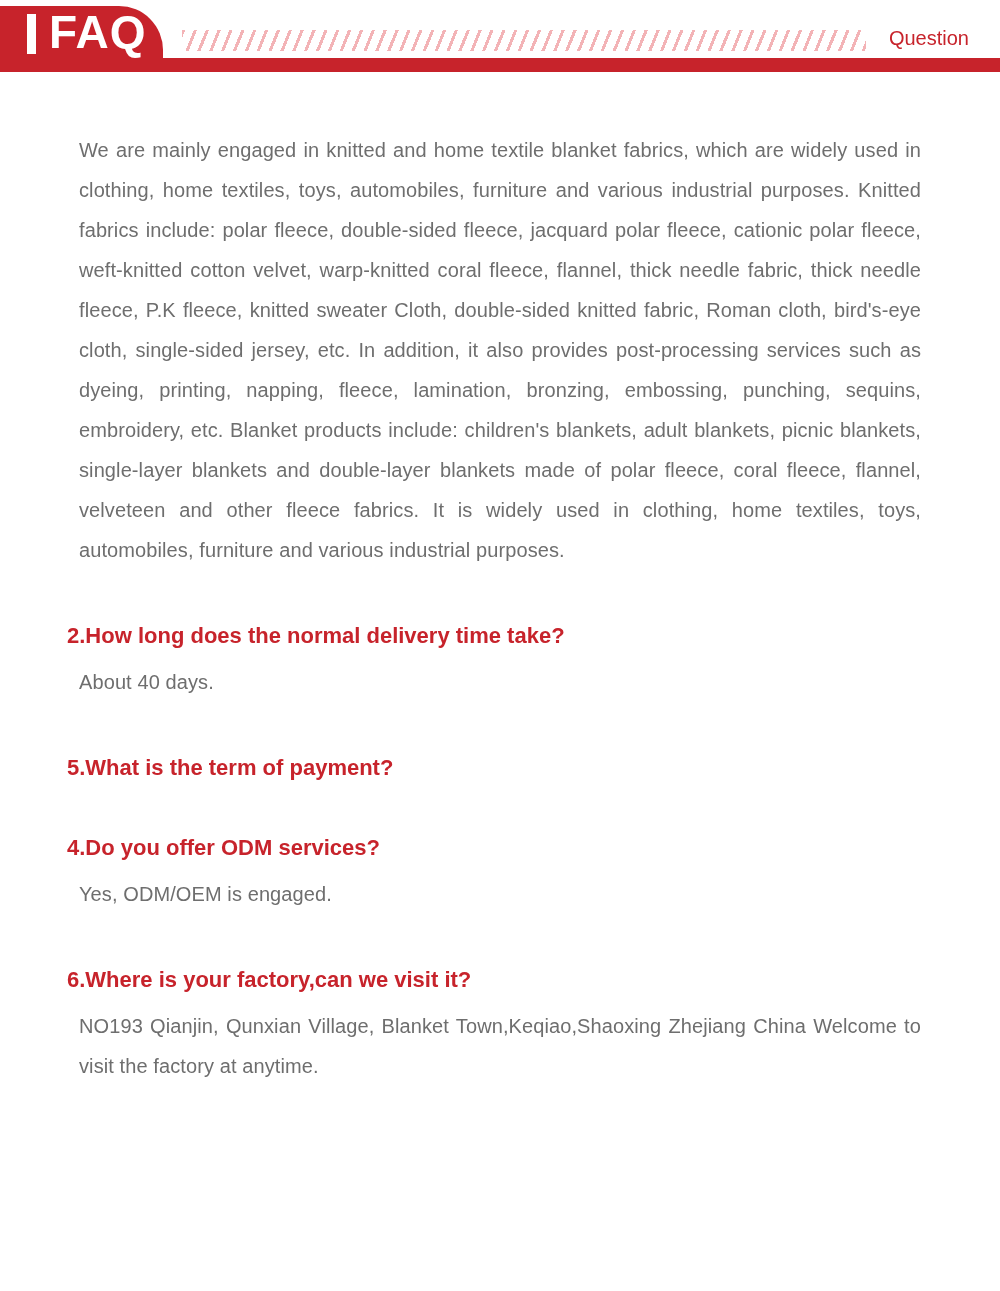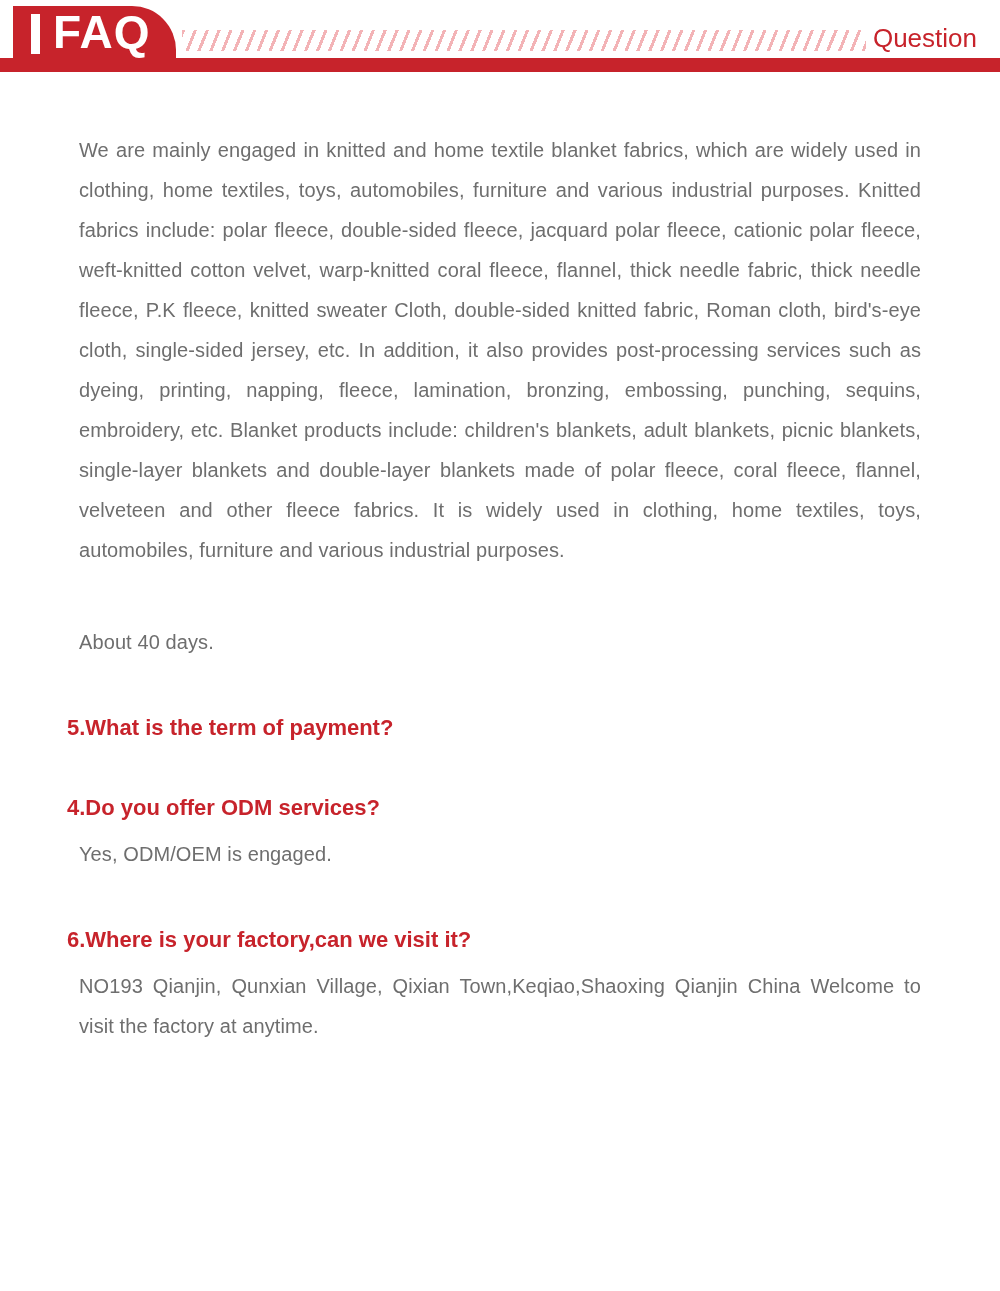--- a/index.html
+++ b/index.html
@@ -29,22 +29,21 @@
     background:var(--red);
   }
   .badge{
     position:absolute;
     left:0;top:6px;
     width:163px;height:56px;
     background:var(--red);
     border-radius:0 44px 0 0;
     display:flex;
     align-items:center;
-    padding-left:18px;
-    margin-left:13px;
+    padding-left:27px;
   }
   .badge-tick{
     width:9px;height:40px;
     background:#ffffff;
     margin-right:13px;
     flex:0 0 auto;
   }
   .badge-label{
     color:#ffffff;
     font-size:46px;
@@ -56,23 +55,23 @@
   .stripes{
     position:absolute;
     left:182px;top:30px;
     width:684px;height:21px;
     background:repeating-linear-gradient(112deg,
       var(--stripe) 0px, var(--stripe) 3px,
       transparent 3px, transparent 11px);
   }
   .question-label{
     position:absolute;
-    right:23px;top:27px;
+    right:31px;top:27px;
     color:var(--red);
-    font-size:26px;
+    font-size:20px;
     line-height:22px;
   }
 
   
   .main{
     padding:46px 67px 58px 67px;
   }
   .faq-item + .faq-item{
     margin-top:52px;
   }
@@ -105,30 +104,31 @@
   <span class="question-label">Question</span>
 </header>
 
 <main class="main">
 
   <section class="faq-item">
     <p class="faq-answer">We are mainly engaged in knitted and home textile blanket fabrics, which are widely used in clothing, home textiles, toys, automobiles, furniture and various industrial purposes. Knitted fabrics include: polar fleece, double-sided fleece, jacquard polar fleece, cationic polar fleece, weft-knitted cotton velvet, warp-knitted coral fleece, flannel, thick needle fabric, thick needle fleece, P.K fleece, knitted sweater Cloth, double-sided knitted fabric, Roman cloth, bird's-eye cloth, sin­gle-sided jersey, etc. In addition, it also provides post-processing services such as dyeing, printing, napping, fleece, lamination, bronzing, embossing, punching, sequins, embroidery, etc. Blanket products include: children's blankets, adult blankets, picnic blankets, single-layer blankets and double-layer blankets made of polar fleece, coral fleece, flannel, velveteen and other fleece fabrics. It is widely used in clothing, home textiles, toys, automobiles, furniture and various industrial purposes.</p>
   </section>
 
   <section class="faq-item">
+    <h2 class="faq-question">2.How long does the normal delivery time take?</h2>
     <p class="faq-answer">About 40 days.</p>
   </section>
 
   <section class="faq-item">
     <h2 class="faq-question">5.What is the term of payment?</h2>
   </section>
 
   <section class="faq-item">
     <h2 class="faq-question">4.Do you offer ODM services?</h2>
     <p class="faq-answer">Yes, ODM/OEM is engaged.</p>
   </section>
 
   <section class="faq-item">
     <h2 class="faq-question">6.Where is your factory,can we visit it?</h2>
-    <p class="faq-answer">NO193 Qianjin, Qunxian Village, Qixian Town,Keqiao,Shaoxing Qianjin China Welcome to visit the factory at anytime.</p>
+    <p class="faq-answer">NO193 Qianjin, Qunxian Village, Blanket Town,Keqiao,Shaoxing Zhejiang China Welcome to visit the factory at anytime.</p>
   </section>
 
 </main>
 
 </body></html>

